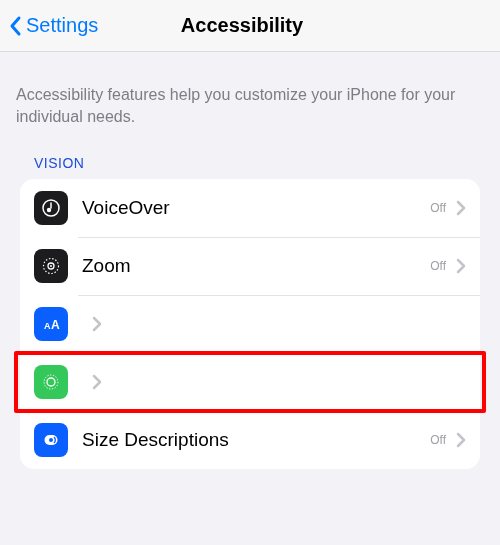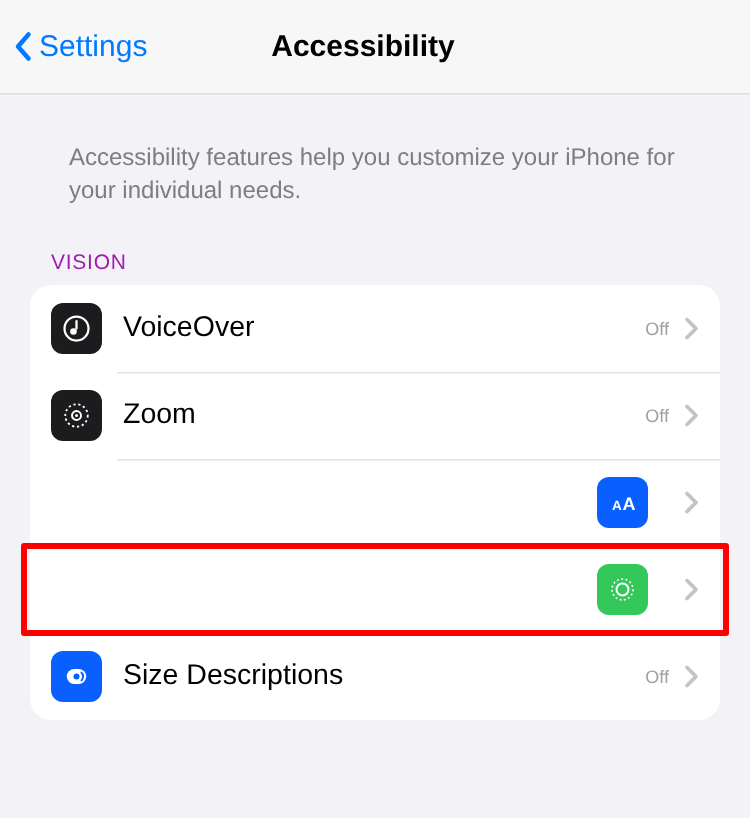--- a/index.html
+++ b/index.html
@@ -5,21 +5,21 @@
   * { box-sizing: border-box; margin: 0; padding: 0; }
   html, body { width: 500px; height: 545px; overflow: hidden; }
   body {
     font-family: -apple-system, "Helvetica Neue", Helvetica, Arial, sans-serif;
     background: #f2f2f7;
     color: #000;
   }
   .nav {
     display: flex;
     align-items: center;
-    height: 63px;
+    height: 52px;
     background: #f7f7f8;
     border-bottom: 1px solid #dcdce0;
     position: relative;
     padding: 0 8px;
   }
   .back {
     display: flex;
     align-items: center;
     color: #007aff;
     gap: 2px;
@@ -31,42 +31,41 @@
     position: absolute;
     left: 0; right: 16px;
     text-align: center;
     font-size: 20px;
     font-weight: 600;
   }
   .desc {
     color: #7d7d83;
     font-size: 16px;
     line-height: 1.35;
-    padding: 32px 28px 14px 46px;
+    padding: 32px 28px 14px 16px;
   }
   .section-header {
-    color: #a21caf;
+    color: #1d4ed8;
     font-size: 14px;
     letter-spacing: 0.5px;
     padding: 14px 34px 8px;
   }
   .list {
     background: #fff;
     margin: 0 20px;
     border-radius: 14px;
     overflow: visible;
     position: relative;
   }
   .row {
     display: flex;
     align-items: center;
     height: 58px;
     padding-left: 14px;
     position: relative;
-    justify-content: flex-end;
   }
   .row + .row::before {
     content: "";
     position: absolute;
     left: 58px;
     right: 0;
     top: 0;
     height: 1px;
     background: #e3e3e7;
   }

